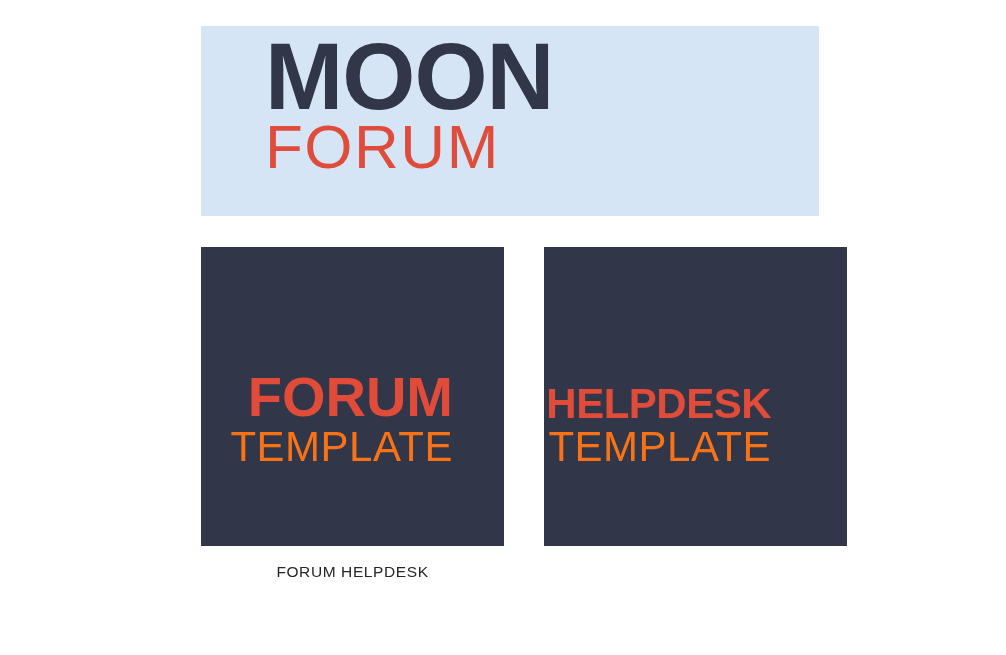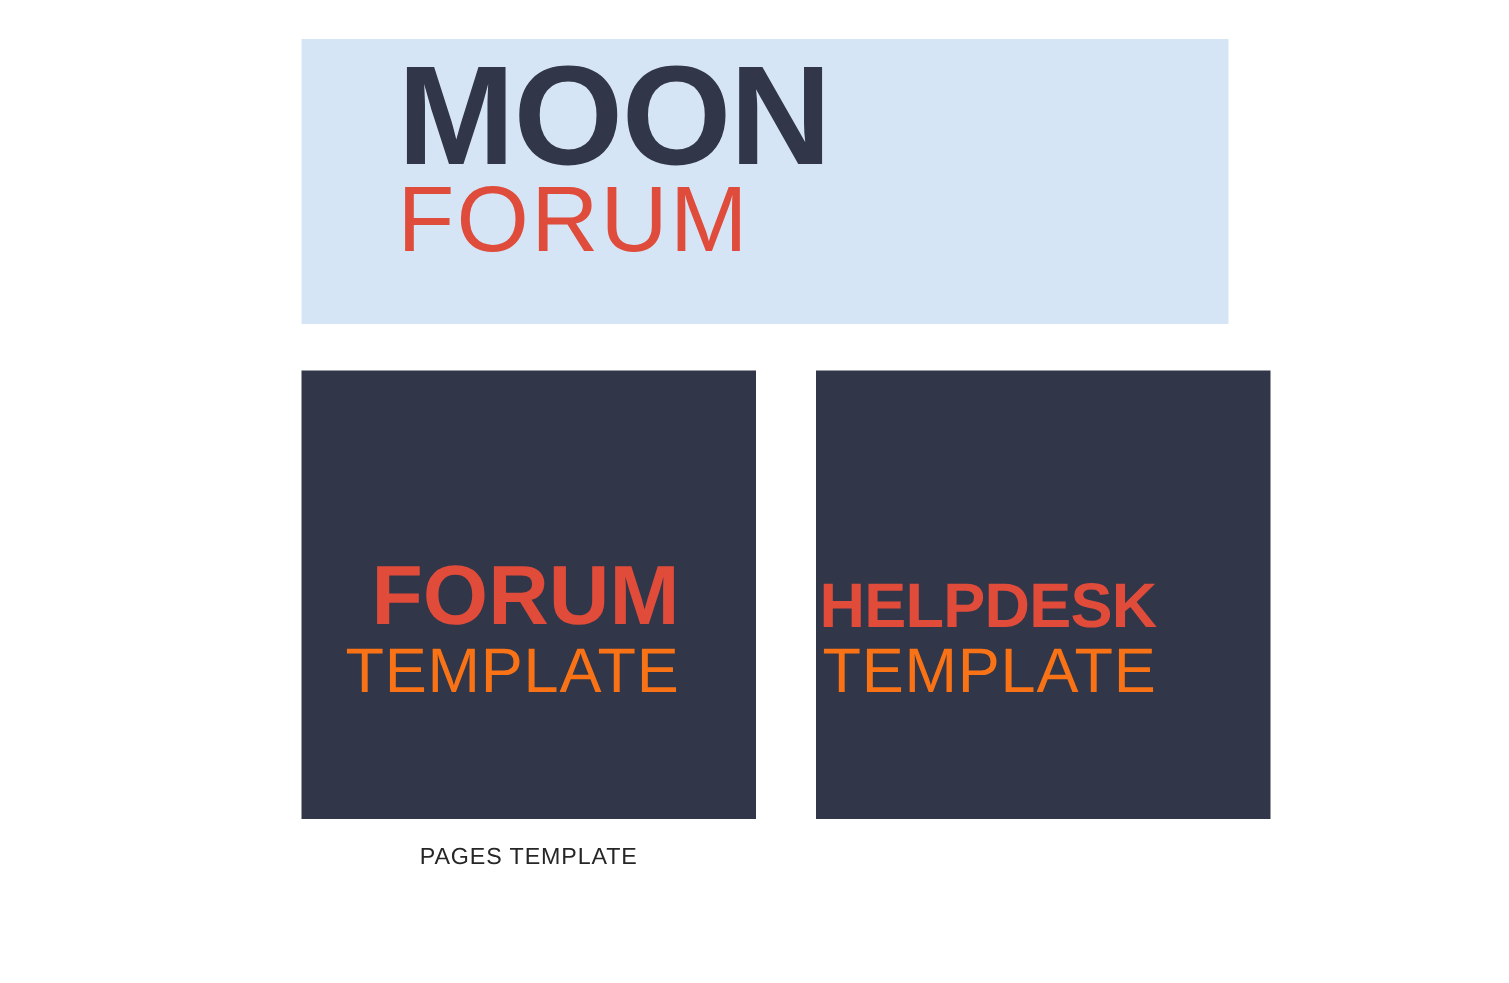--- a/index.html
+++ b/index.html
@@ -146,21 +146,21 @@
 
 <div id="template-gallery">
 
   <div class="template-card-wrap card-slot-0">
     <div class="template-card">
       <div class="template-card-textblock">
         <span class="tpl-name">FORUM</span>
         <span class="tpl-kind">TEMPLATE</span>
       </div>
     </div>
-    <div class="template-caption">PAGES TEMPLATE</div>
+    <div class="template-caption">FORUM HELPDESK</div>
   </div>
 
   <div class="template-card-wrap card-slot-1">
     <div class="template-card">
       <div class="template-card-textblock">
         <span class="tpl-name">HELPDESK</span>
         <span class="tpl-kind">TEMPLATE</span>
       </div>
     </div>
   </div>

